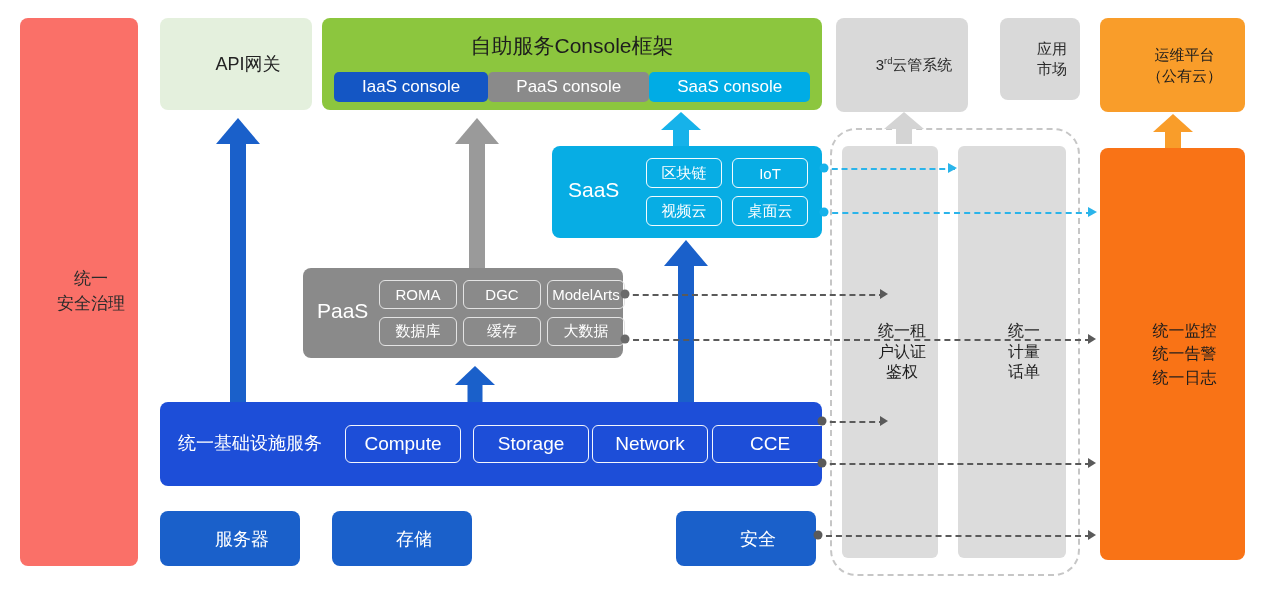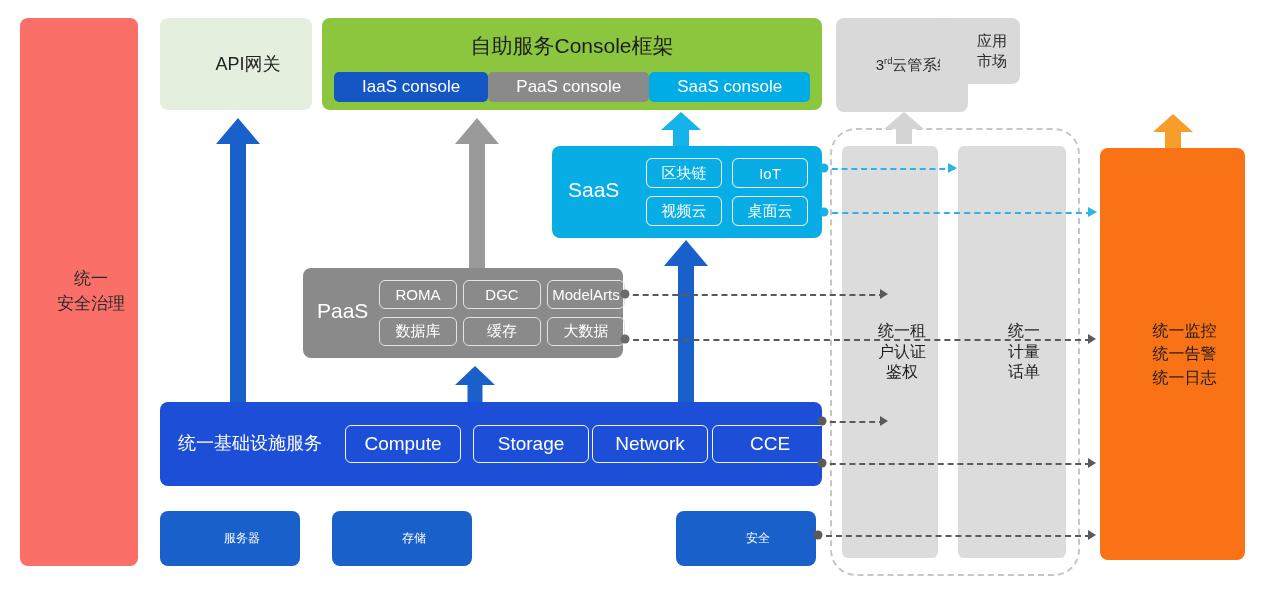--- a/index.html
+++ b/index.html
@@ -18,21 +18,21 @@
   .chip-paas{background:#8a8a8a;}
   .chip-saas{background:#00ace5;}
 
   .panel-3rd,.panel-market{background:#d9d9d9;border-radius:8px;color:#2b2b2b;font-size:15px;line-height:1.35;}
   .panel-ops{background:#f97316;border-radius:8px;color:#1d1d1d;font-size:16px;line-height:1.45;}
   .panel-ops-top{background:#f99d2a;border-radius:8px;color:#1d1d1d;font-size:15px;line-height:1.4;}
 
   .panel-saas{background:#07ade4;border-radius:8px;}
   .panel-paas{background:#8a8a8a;border-radius:8px;}
   .panel-infra{background:#1d4ed8;border-radius:8px;}
-  .hw{background:#1a60ca;border-radius:8px;color:#fff;font-size:12px;}
+  .hw{background:#1a60ca;border-radius:8px;color:#fff;font-size:18px;}
 
   .label-inline{color:#fff;font-size:21px;}
   .label-infra{color:#fff;font-size:18px;white-space:nowrap;}
 
   .sub-pill{border:1.6px solid rgba(255,255,255,.95);border-radius:6px;color:#fff;font-size:15px;
             display:flex;align-items:center;justify-content:center;white-space:nowrap;}
   .sub-pill-paas{border-color:#e3e3e3;}
   .sub-pill-infra{font-size:19px;border-width:1.6px;padding:0 10px;}
 
   
@@ -79,27 +79,33 @@
       <span class="chip chip-saas">SaaS console</span>
     </div>
   </div>
 
   <div class="abs panel-3rd flexc" style="left:836px;top:18px;width:132px;height:94px;">
     <div>
       <span>3</span><sup>rd</sup><span>云管系统</span>
     </div>
   </div>
 
-  <div class="abs panel-market flexc" style="left:940px;top:18px;width:80px;height:66px;font-family:Liberation Serif, serif;">
+  <div class="abs panel-market flexc" style="left:1000px;top:18px;width:80px;height:82px;font-family:Liberation Serif, serif;">
     <div>
       <div>应用</div>
       <div>市场</div>
     </div>
   </div>
 
+  <div class="abs panel-ops-top flexc" style="left:1100px;top:18px;width:145px;height:94px;">
+    <div>
+      <div>运维平台</div>
+      <div>（公有云）</div>
+    </div>
+  </div>
 
   <div class="abs dashed-box" style="left:830px;top:128px;width:250px;height:448px;"></div>
 
   <div class="abs gray-col flexc" style="left:842px;top:146px;width:96px;height:412px;">
     <div>
       <div>统一租</div>
       <div>户认证</div>
       <div>鉴权</div>
     </div>
   </div>

